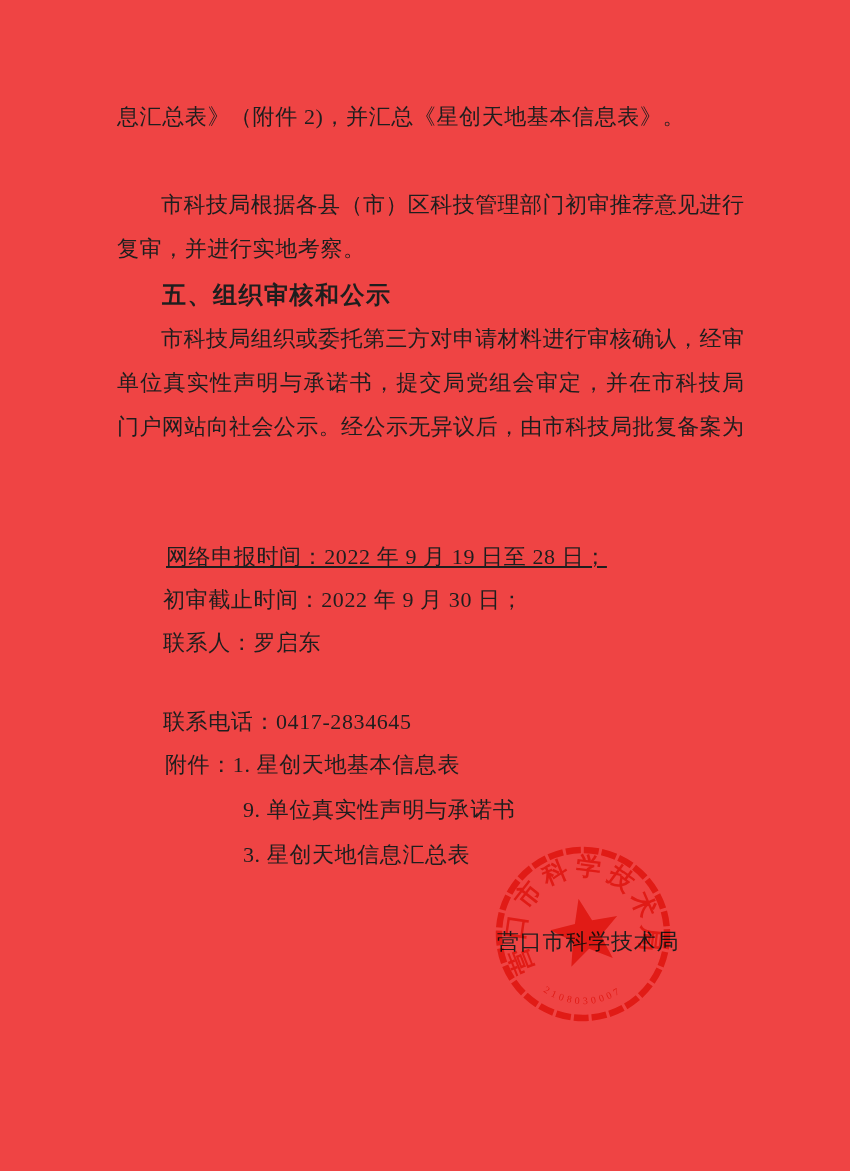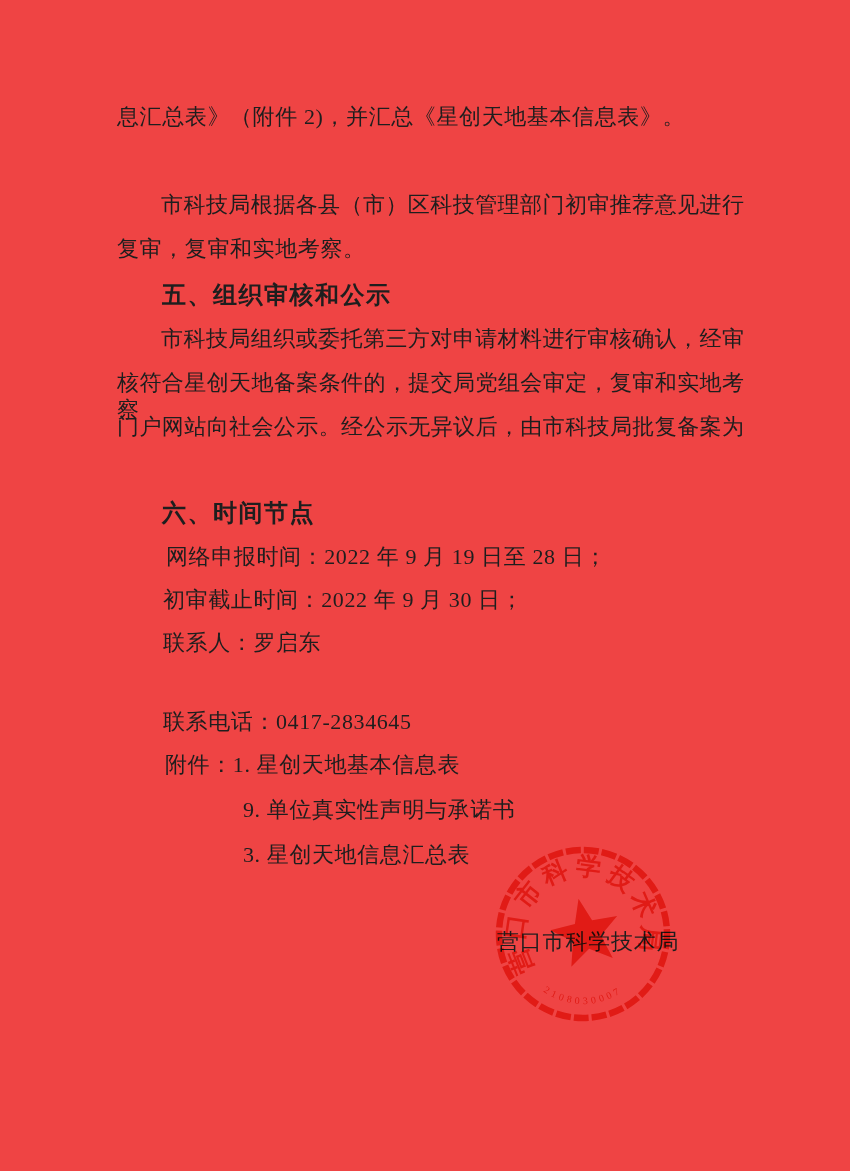--- a/index.html
+++ b/index.html
@@ -50,27 +50,26 @@
     white-space:nowrap;
   }
 </style>
 </head>
 <body>
 
 <div class="page">
 
   <div class="line" style="top:103px;left:117px;">息汇总表》（附件 2)，并汇总《星创天地基本信息表》。</div>
   <div class="line just" style="top:191px;left:161px;width:583px;">市科技局根据各县（市）区科技管理部门初审推荐意见进行</div>
-  <div class="line" style="top:235px;left:117px;">复审，复审和实地考察。</div>
+  <div class="line" style="top:235px;left:117px;">复审，并进行实地考察。</div>
   <div class="line just" style="top:325px;left:161px;width:583px;">市科技局组织或委托第三方对申请材料进行审核确认，经审</div>
   <div class="line heading" style="top:281px;left:162px;">五、组织审核和公示</div>
-  <div class="line just" style="top:369px;left:117px;width:627px;">核符合星创天地备案条件的，提交局党组会审定，复审和实地考察</div>
+  <div class="line just" style="top:369px;left:117px;width:627px;">单位真实性声明与承诺书，提交局党组会审定，并在市科技局</div>
   <div class="line just" style="top:413px;left:117px;width:627px;">门户网站向社会公示。经公示无异议后，由市科技局批复备案为</div>
-  <div class="line heading" style="top:499px;left:162px;">六、时间节点</div>
-  <div class="line" style="top:543px;left:166px;">网络申报时间：2022 年 9 月 19 日至 28 日；</div>
+  <div class="line" style="top:543px;left:166px;text-decoration:underline;">网络申报时间：2022 年 9 月 19 日至 28 日；</div>
   <div class="line" style="top:586px;left:163px;text-align:center;">初审截止时间：2022 年 9 月 30 日；</div>
   <div class="line" style="top:629px;left:163px;">联系人：罗启东</div>
   <div class="line" style="top:708px;left:163px;">联系电话：0417-2834645</div>
   <div class="line" style="top:751px;left:165px;">附件：1. 星创天地基本信息表</div>
   <div class="line" style="top:796px;left:243px;">9. 单位真实性声明与承诺书</div>
   <div class="line" style="top:841px;left:243px;">3. 星创天地信息汇总表</div>
 
   <div class="sig" style="top:928px;left:497px;">营口市科学技术局</div>
 
   <svg class="seal" viewBox="0 0 192 192">

